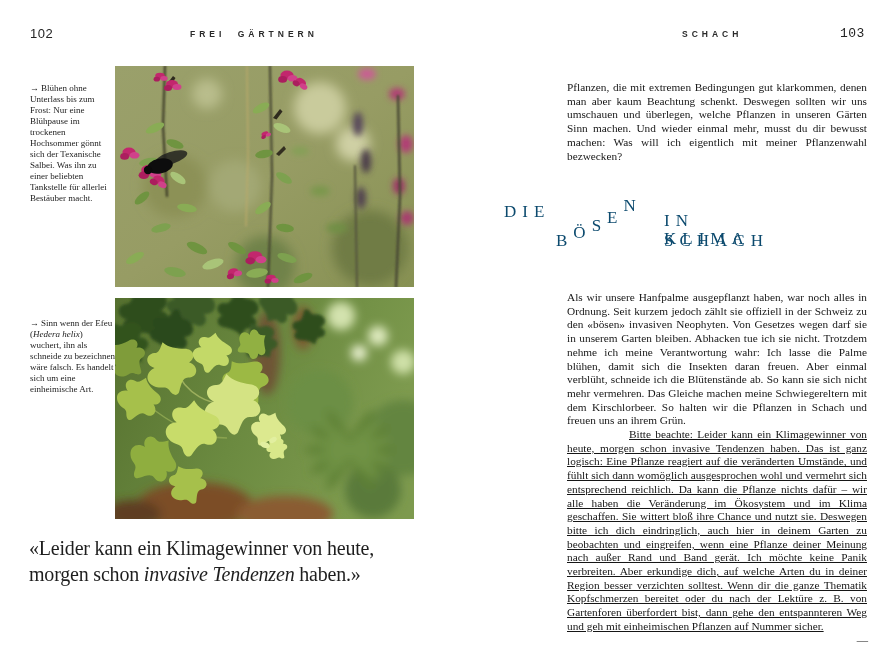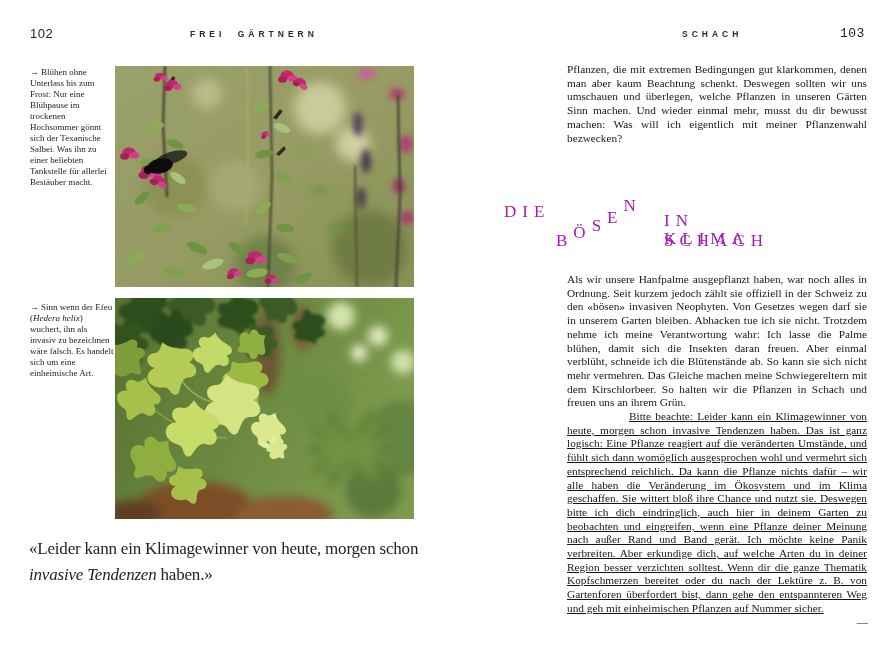--- a/index.html
+++ b/index.html
@@ -13,77 +13,77 @@
   .runhead { position:absolute; font-family:"Liberation Sans", sans-serif; font-size:8.5px; font-weight:bold; letter-spacing:4px; word-spacing:6px; color:#2a2a2a;padding-left:32px; }
   #pn-left  { left:30px;  top:26px; }
   #rh-left  { left:158px; top:29px; }
   #rh-right { left:650px; top:29px; }
   #pn-right { left:840px; top:26px;font-family:Liberation Mono, monospace; }
 
   
   .margin-note {
     position:absolute; left:30px; width:85px;
     font-size:9px; line-height:11px; color:#1c1c1c;
-    hyphens:auto; -webkit-hyphens:auto;
+    hyphens:auto;margin-top:16px; -webkit-hyphens:auto;
   }
   #note1 { top:67px; }
   #note2 { top:302px; }
   .margin-note .arrow { margin-right:2px; }
   .lat { font-style:italic; }
 
   
   .photo { position:absolute; left:115px; width:299px; height:221px; overflow:hidden; }
   #photo1 { top:66px; }
   #photo2 { top:298px; }
   .photo svg { display:block; width:299px; height:221px; }
 
   
   .pull-quote {
     position:absolute; left:29px; top:536px; width:404px;
-    font-size:17px; line-height:25.5px; letter-spacing:-0.2px; color:#1e1e1e;
+    font-size:20px; line-height:25.5px; letter-spacing:-0.2px; color:#1e1e1e;
   }
   .pull-quote .ital { font-style:italic; }
 
   
-  .heading { position:absolute; left:504px; top:194px; width:300px; height:58px; color:#a21caf; }
+  .heading { position:absolute; left:504px; top:194px; width:300px; height:58px; color:#0c4a6e; }
   .heading span { font-size:17px; letter-spacing:6px; font-family:"Liberation Serif", serif; }
   .hw1 { position:absolute; left:0; top:8px; }
   .bosen { position:absolute; left:52px; top:0; display:flex; gap:6px; }
   .bosen span { display:inline-block; letter-spacing:0; }
   .bosen span:nth-child(1){ transform:translateY(37px); }
   .bosen span:nth-child(2){ transform:translateY(29px); }
   .bosen span:nth-child(3){ transform:translateY(22px); }
   .bosen span:nth-child(4){ transform:translateY(14px); }
   .bosen span:nth-child(5){ transform:translateY(2px); }
   .hrest1 { position:absolute; left:160px; top:17px; word-spacing:8px; }
   .hrest2 { position:absolute; left:160px; top:35px; }
 
   
-  .col { position:absolute; left:567px; width:300px; text-align:justify; font-size:11.3px; line-height:13.7px; color:#161616; hyphens:auto; -webkit-hyphens:auto; }
+  .col { position:absolute; left:567px; width:300px; text-align:justify; font-size:11.3px; line-height:13.7px; color:#161616; hyphens:auto;margin-top:18px; -webkit-hyphens:auto; }
   #intro { top:63px; }
   #bodytext { top:273px; }
   #bodytext p.indented { text-indent:62px;text-decoration:underline; }
   .endmark { float:right; font-size:11.3px; letter-spacing:-1px; }
 </style>
 </head>
 <body>
 
 <div class="spread">
 
   <div class="pagenum" id="pn-left">102</div>
   <div class="runhead" id="rh-left">FREI GÄRTNERN</div>
   <div class="runhead" id="rh-right">SCHACH</div>
   <div class="pagenum" id="pn-right">103</div>
 
   <div class="margin-note" id="note1">
     <span class="arrow">→</span><span>Blühen ohne Unterlass bis zum Frost: Nur eine Blühpause im trockenen Hochsommer gönnt sich der Texanische Salbei. Was ihn zu einer beliebten Tankstelle für allerlei Bestäuber macht.</span>
   </div>
 
   <div class="margin-note" id="note2">
-    <span class="arrow">→</span><span>Sinn wenn der Efeu (</span><span class="lat">Hedera helix</span><span>) wuchert, ihn als invasiv zu bezeichnen wäre falsch. Es handelt sich um eine einheimische Art.</span>
+    <span class="arrow">→</span><span>Sinn wenn der Efeu (</span><span class="lat">Hedera helix</span><span>) wuchert, ihn als schneide zu bezeichnen wäre falsch. Es handelt sich um eine einheimische Art.</span>
   </div>
 
   <div class="photo" id="photo1">
     <svg viewBox="0 0 299 221" preserveAspectRatio="none">
       <defs>
         <linearGradient id="bg1" x1="0" y1="0" x2="1" y2="1">
           <stop offset="0" stop-color="#9aa06b"></stop>
           <stop offset="0.5" stop-color="#979c64"></stop>
           <stop offset="1" stop-color="#879153"></stop>
         </linearGradient>

